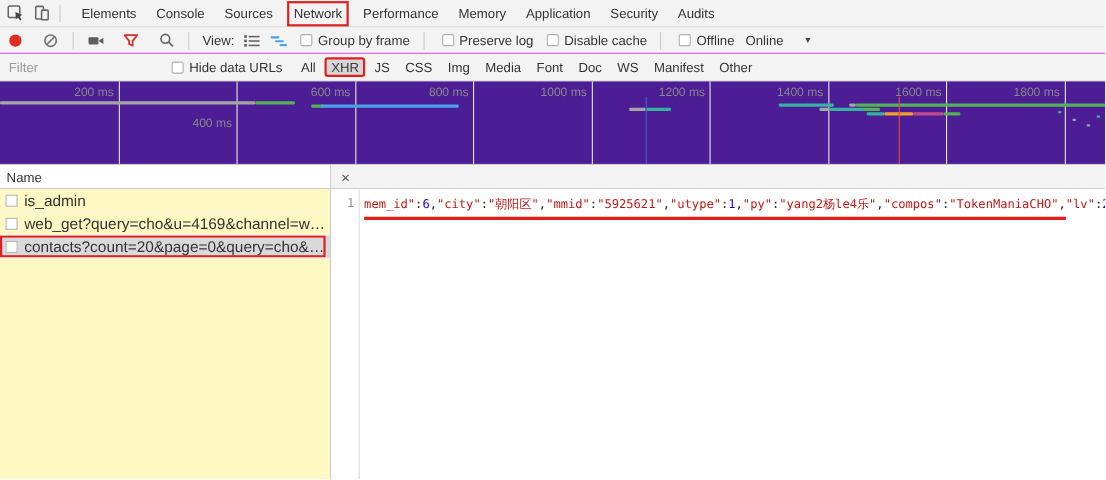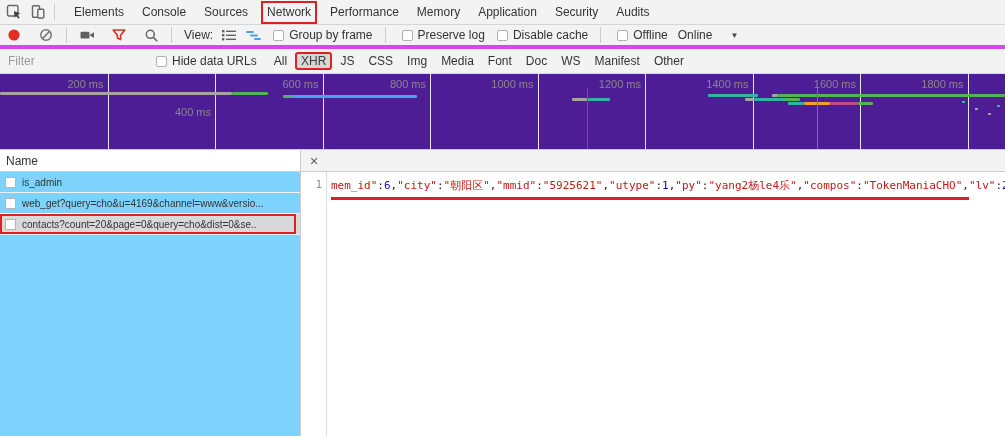--- a/index.html
+++ b/index.html
@@ -8,21 +8,21 @@
 
   
   .tabbar { position:absolute; top:0; left:0; width:100%; height:25px; background:#f3f3f3; border-bottom:1px solid #d5d5d5; display:flex; align-items:center; }
   .icon-btn { display:inline-flex; align-items:center; justify-content:center; width:24px; height:24px; cursor:pointer; }
   .vdiv { width:1px; height:16px; background:#ccc; margin:0 4px; }
   .tabs { display:flex; align-items:center; margin-left:6px; }
   .tab { padding:0 9px; line-height:24px; color:#333; cursor:pointer; white-space:nowrap; }
   .tab.ann-box { border:2px solid var(--ann); line-height:17px; padding:1px 4px; margin:0 4px; }
 
   
-  .toolbar { position:absolute; top:25px; left:0; width:100%; height:24px; background:#f3f3f3; border-bottom:4px solid #d946ef; display:flex; align-items:center; }
+  .toolbar { position:absolute; top:25px; left:0; width:100%; height:24px; background:#f3f3f3; border-bottom:1px solid #d946ef; display:flex; align-items:center; }
   .tb-label { color:#333; margin:0 4px; white-space:nowrap; }
   .cb { width:11px; height:11px; border:1px solid #b0b0b0; border-radius:2px; background:#fff; display:inline-block; margin:0 5px 0 8px; flex:none; }
   .dd-arrow { font-size:8px; color:#444; margin-left:14px; cursor:pointer; }
 
   
   .filterbar { position:absolute; top:49px; left:0; width:100%; height:25px; background:#f3f3f3; border-bottom:1px solid #d9d9d9; display:flex; align-items:center; }
   .filter-input { width:150px; height:18px; border:none; background:transparent; outline:none; font-size:12px; color:#333; padding-left:8px; font-family:"Liberation Sans",sans-serif; }
   .filter-input::placeholder { color:#9a9a9a; }
   .ftypes { display:flex; align-items:center; margin-left:6px; }
   .ftype { padding:2px 6px; margin:0 1px; color:#333; cursor:pointer; white-space:nowrap; }
@@ -32,26 +32,26 @@
   
   .overview { position:absolute; top:74px; left:0; width:100%; height:76px; background:#4c1d95; border-bottom:1px solid #ccc; }
   .gridline { position:absolute; top:0; bottom:0; width:1px; background:#e5e5e5; }
   .ticklabel { position:absolute; top:4px; width:62px; text-align:right; font-size:11px; color:#888; white-space:nowrap; }
   .wbar { position:absolute; height:3px; border-radius:1px; }
   .marker { position:absolute; top:14px; height:61px; width:1px; }
   .wdot { position:absolute; width:3px; height:2px; }
 
   
   .main { position:absolute; top:150px; left:0; width:100%; height:286px; display:flex; }
-  .left { width:301px; flex:none; border-right:1px solid #ccc; background:#7dd3fc; }
+  .left { width:301px; flex:none; border-right:1px solid #ccc; background:#fef9c3; }
   .name-header { height:22px; line-height:22px; padding-left:6px; border-bottom:1px solid #ccc; color:#333; background:#fff; }
   .req-row { position:relative; height:21px; display:flex; align-items:center; padding-left:5px; border-bottom:1px solid #f1f1f1; cursor:pointer; white-space:nowrap; overflow:hidden; }
   .req-row.selected { background:#d9d9d9; }
   .fav { width:11px; height:11px; border:1px solid #b5b5b5; background:#fff; flex:none; margin-right:6px; }
-  .req-label { font-size:10px; color:#333; overflow:hidden; text-overflow:ellipsis; }
+  .req-label { font-size:14px; color:#333; overflow:hidden; text-overflow:ellipsis; }
   .row-ann { position:absolute; left:0; top:0; right:4px; bottom:0; border:2px solid var(--ann); pointer-events:none; }
 
   
   .right { flex:1; display:flex; flex-direction:column; min-width:0; }
   .detail-tabstrip { height:22px; flex:none; background:#f3f3f3; border-bottom:1px solid #ccc; display:flex; align-items:stretch; }
   .close-x { width:26px; text-align:center; line-height:22px; font-size:14px; color:#5a5a5a; cursor:pointer; }
   .dtab { padding:0 10px; line-height:22px; color:#333; cursor:pointer; }
   .dtab.selected { border-bottom:2px solid var(--accent); line-height:20px; }
 
   .response { flex:1; display:flex; position:relative; background:#fff; min-width:0; }

